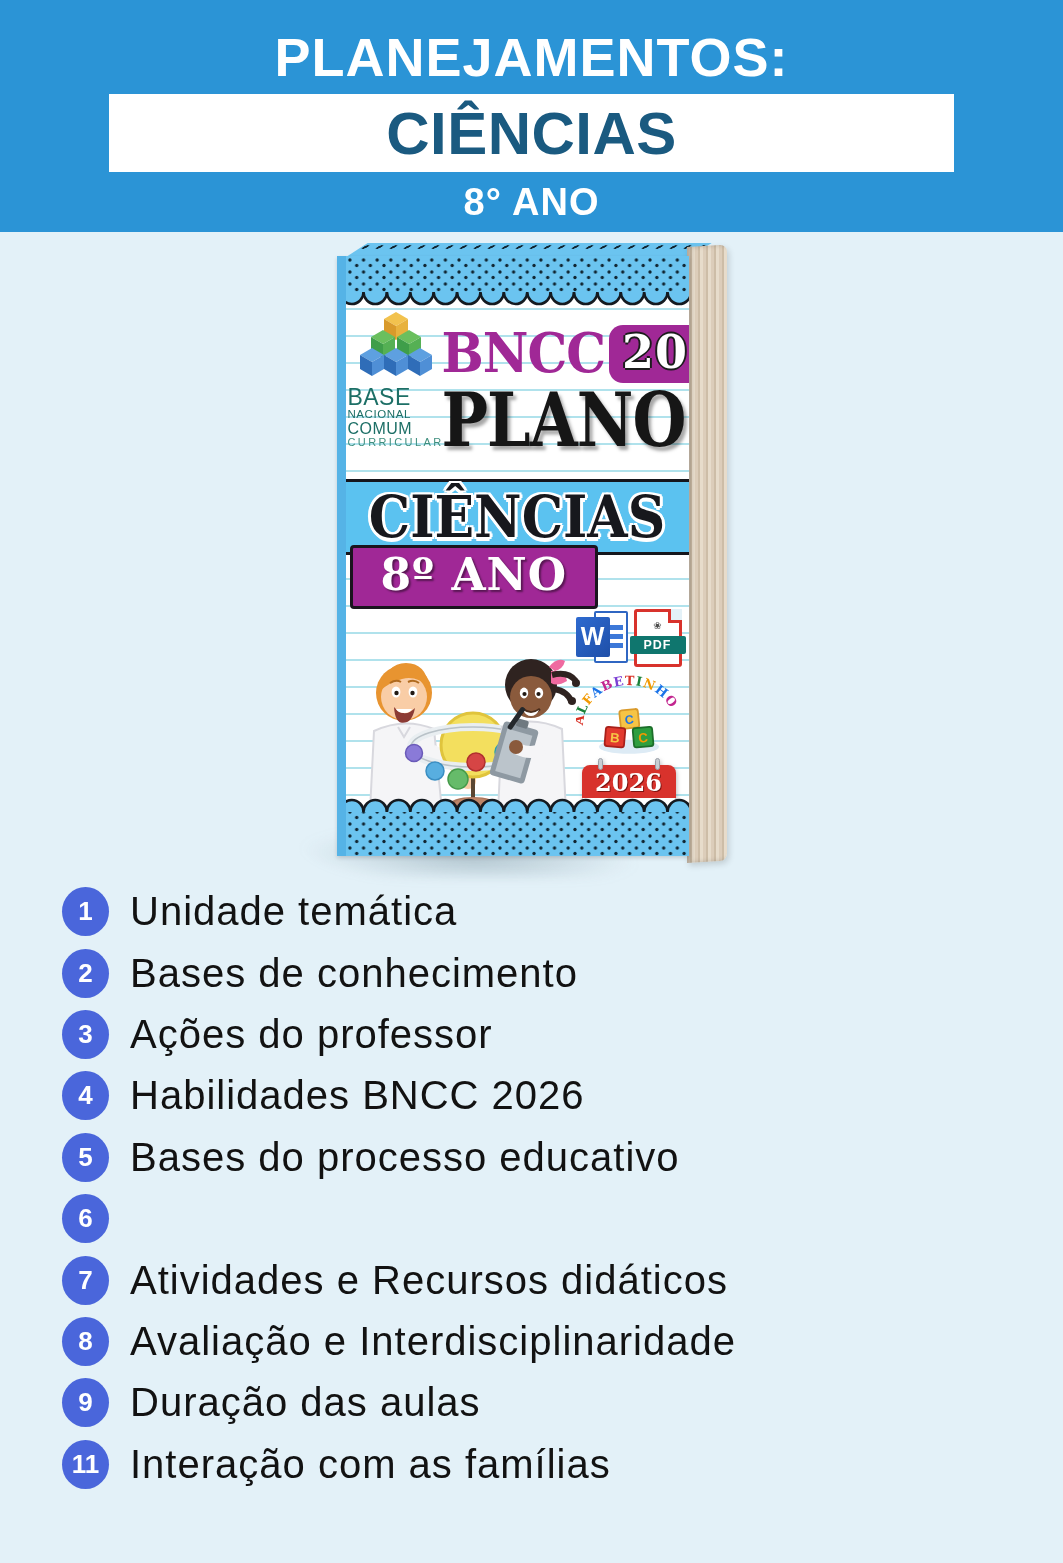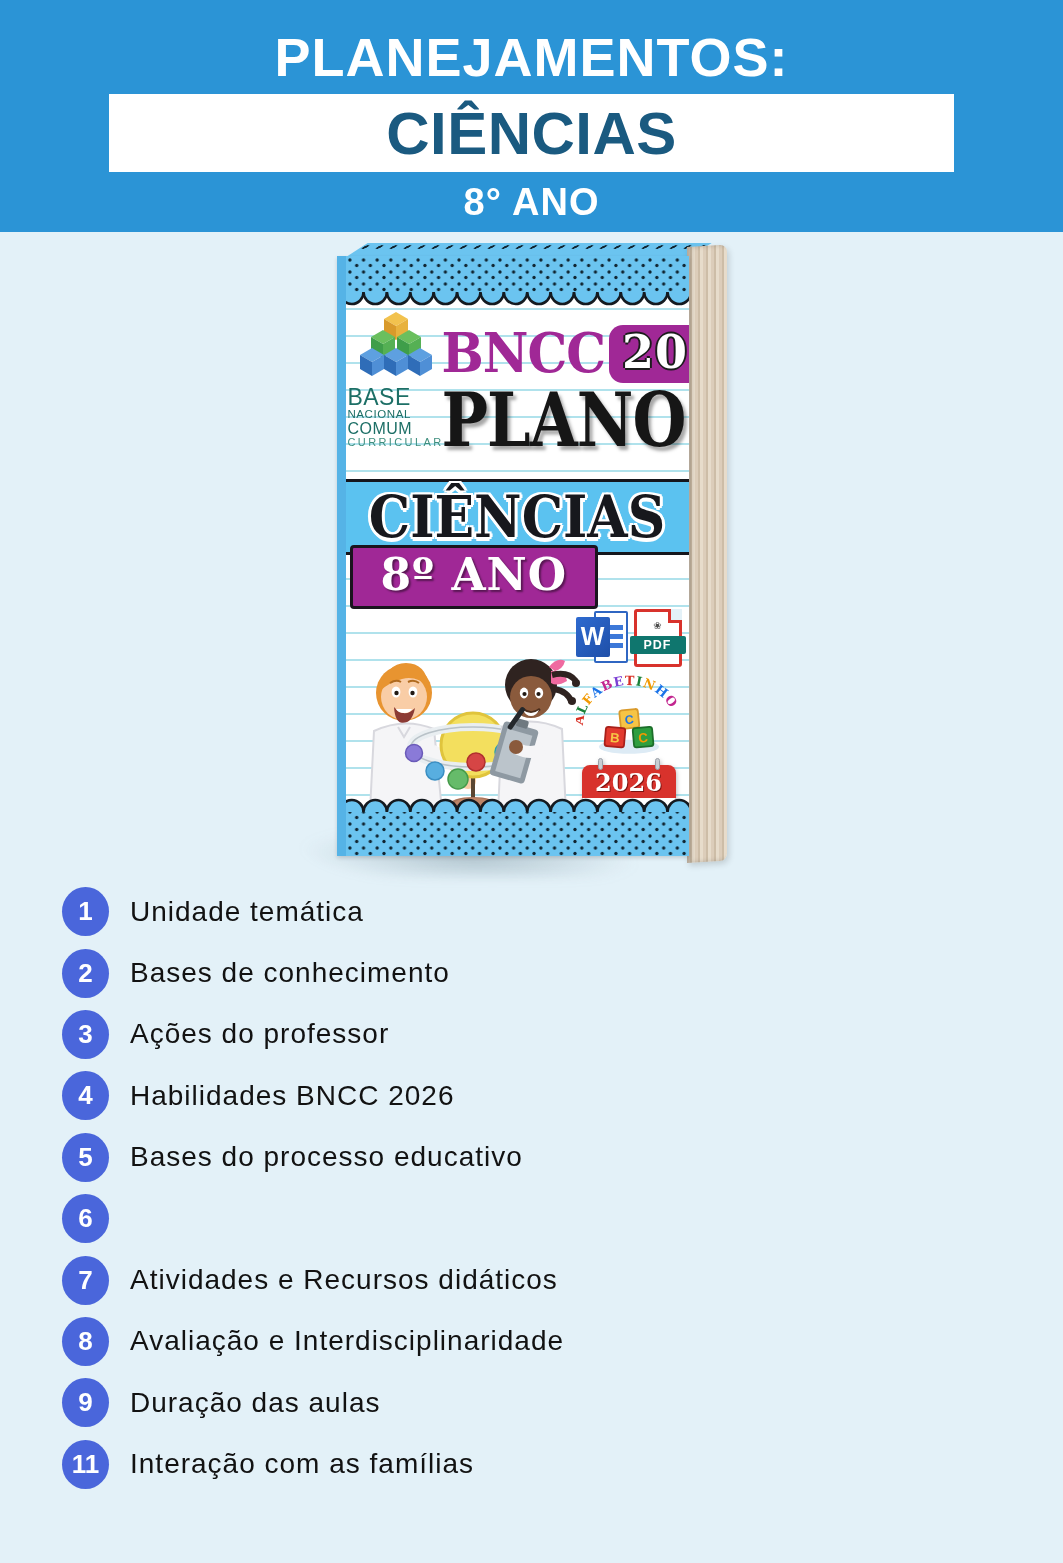--- a/index.html
+++ b/index.html
@@ -129,21 +129,21 @@
     color:#17181d;text-align:center;font-family:"DejaVu Serif",serif;font-weight:bold;font-size:14.5px;
     line-height:1.25;padding:4px 0 5px 0}
 
   
   .features{list-style:none;margin:13px 0 0 62px}
   .feature{display:flex;align-items:center;gap:21px;height:61.4px}
   .num{
     flex:0 0 auto;width:47px;height:49px;border-radius:50%;background:var(--c-bullet-blue);
     color:#fff;font-weight:bold;font-size:26px;display:flex;align-items:center;justify-content:center;
   }
-  .label{font-size:28px;color:var(--c-text-dark);letter-spacing:1px;white-space:nowrap}
+  .label{font-size:40px;color:var(--c-text-dark);letter-spacing:1px;white-space:nowrap}
 </style>
 </head>
 <body>
 
 <div class="page">
 
   <header class="hero">
     <div class="hero-title">PLANEJAMENTOS:</div>
     <div class="hero-box">
       <div class="hero-subject">CIÊNCIAS</div>

